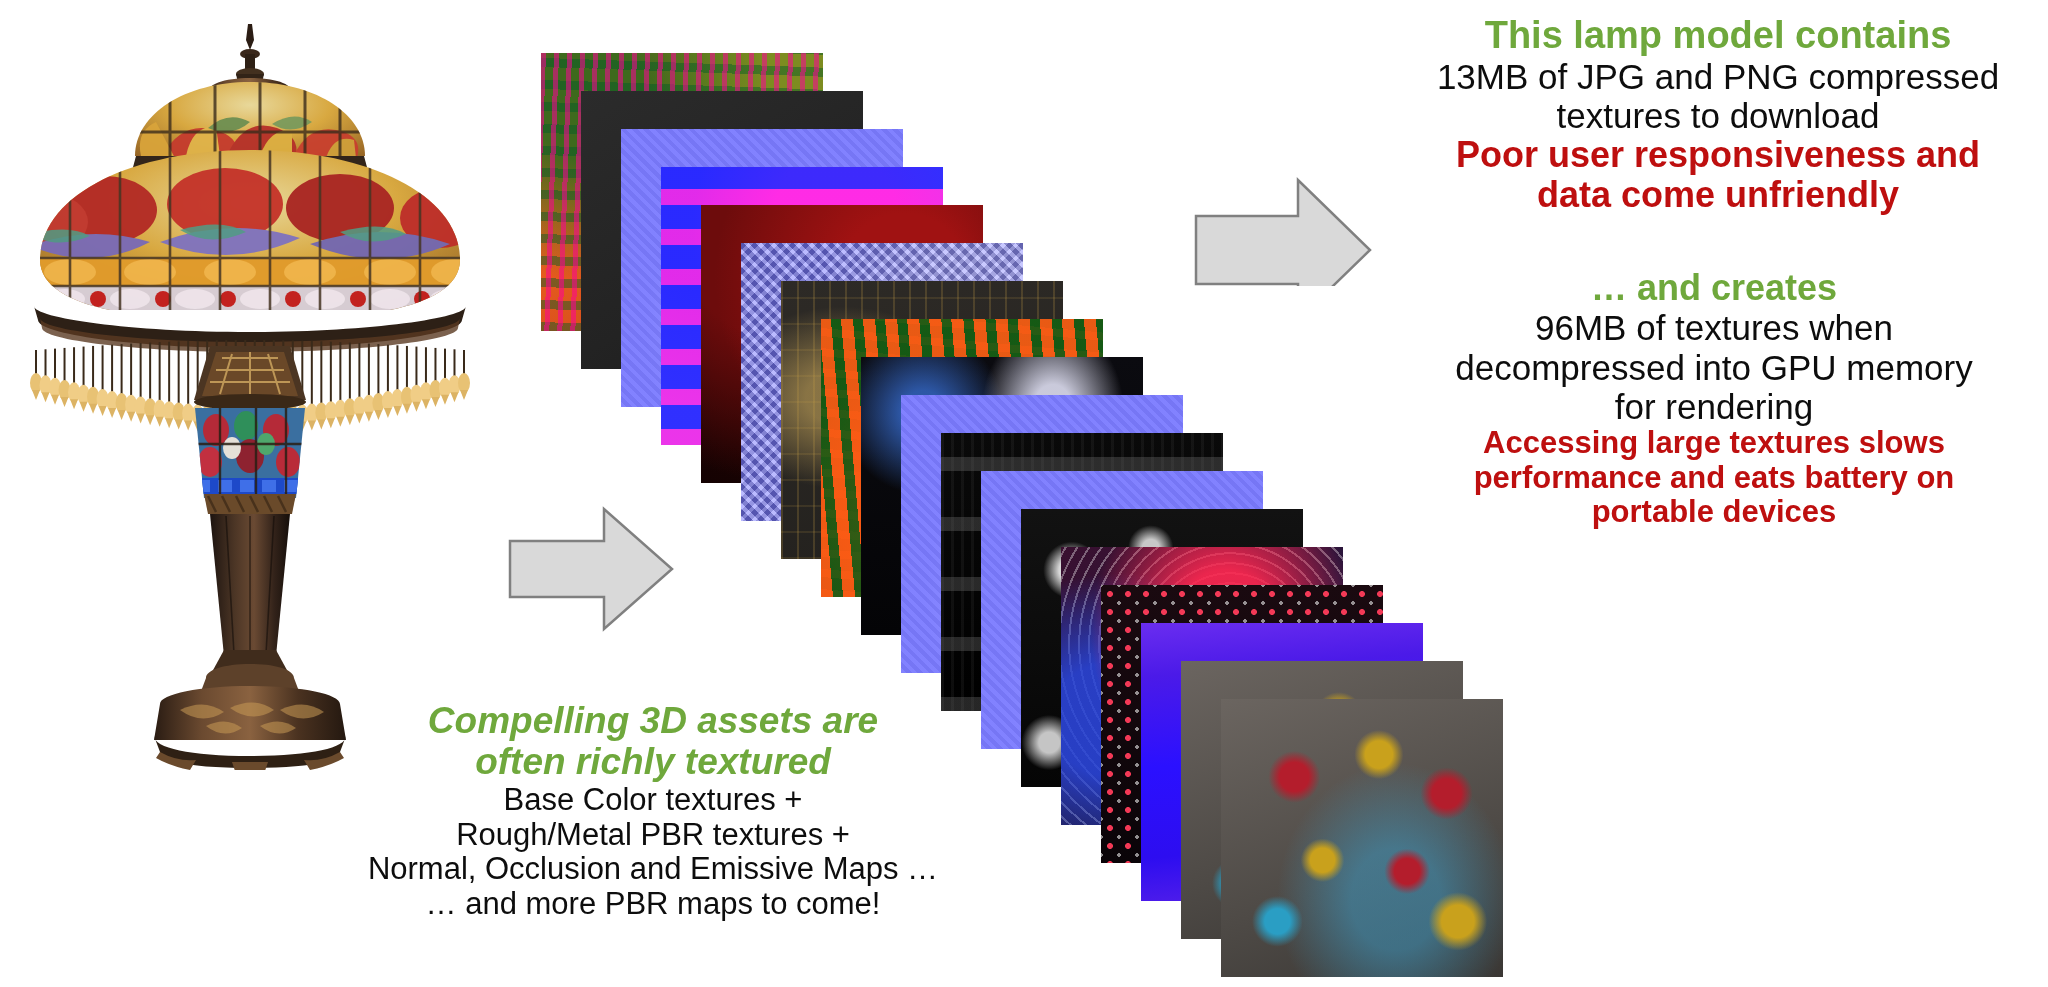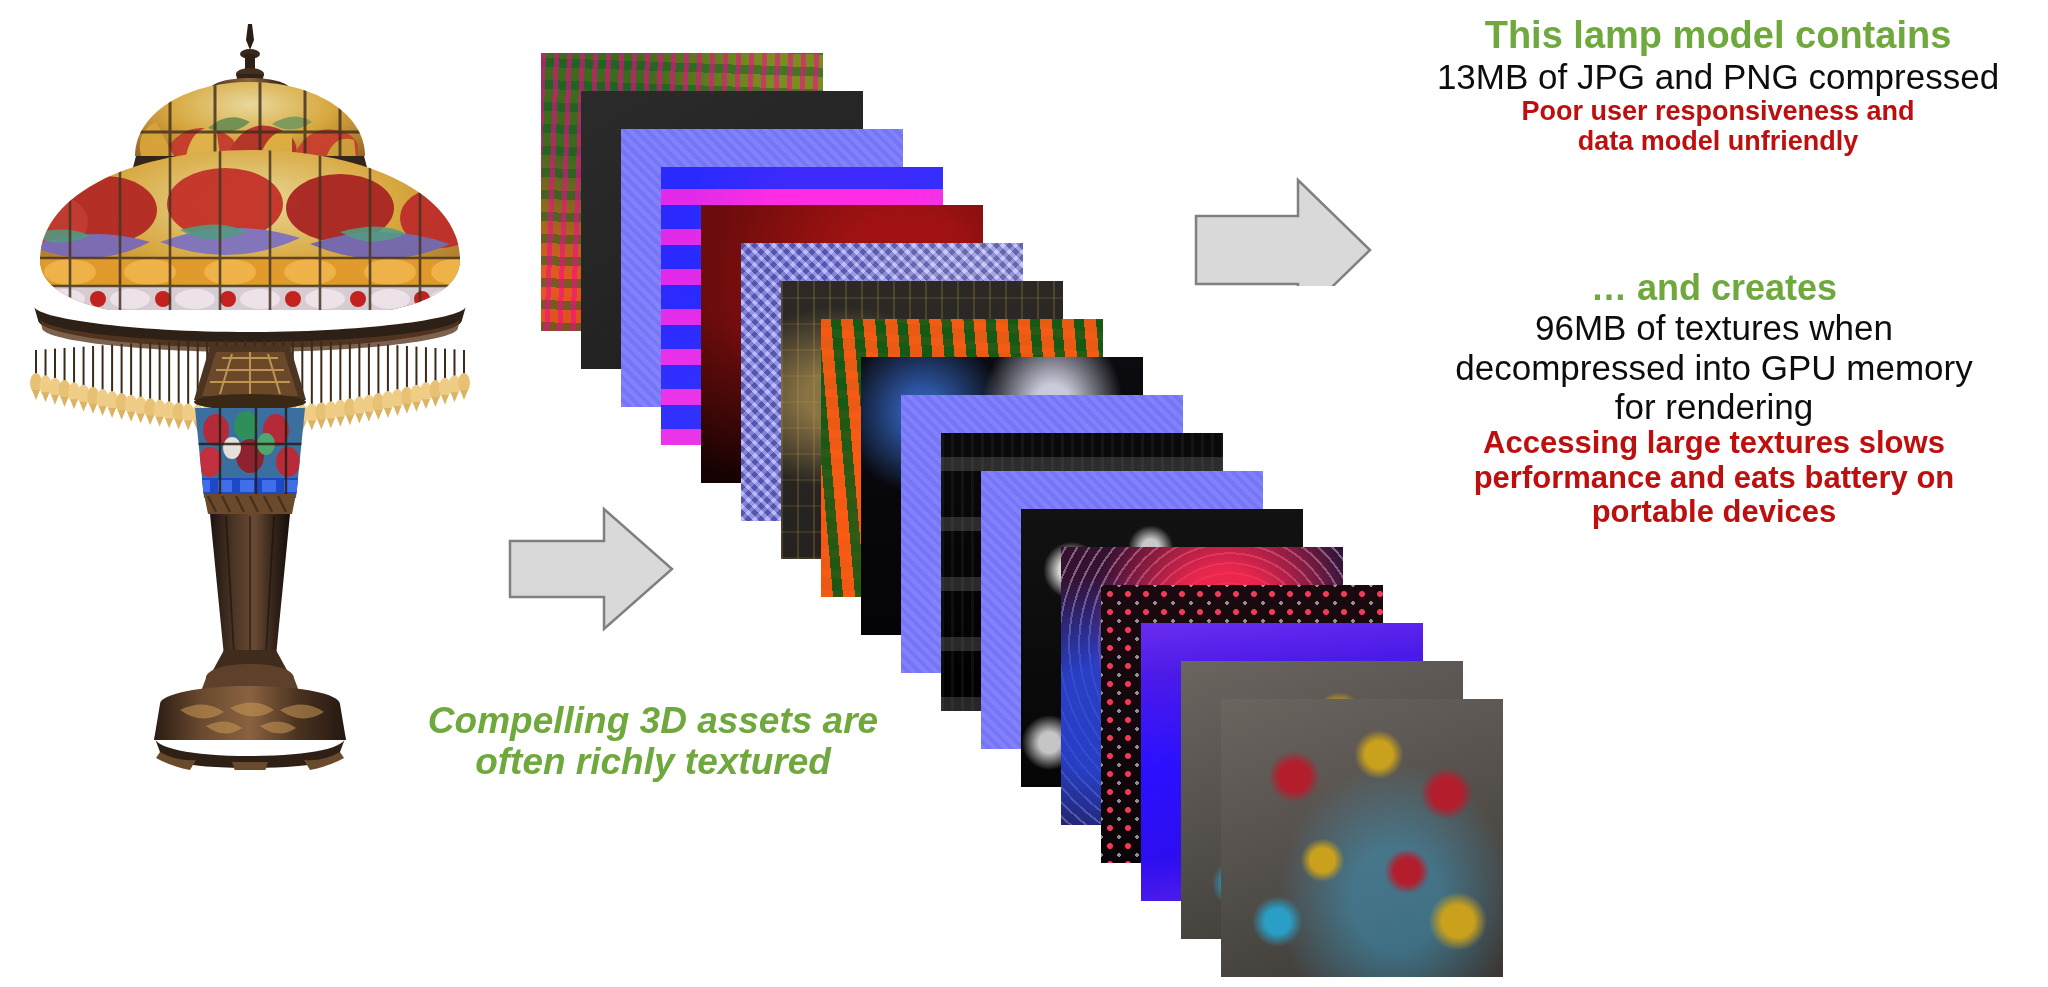--- a/index.html
+++ b/index.html
@@ -30,21 +30,21 @@
 
   
   .textblock{position:absolute;text-align:center;line-height:1.12;}
   .t-green{color:#6FA83C;font-weight:bold;}
   .t-black{color:#0d0d0d;font-weight:normal;}
   .t-red{color:#BE0F0F;font-weight:bold;}
 
   #block-right-top{left:1388px;top:14px;width:660px;}
   #block-right-top .t-green{font-size:38px;}
   #block-right-top .t-black{font-size:35px;}
-  #block-right-top .t-red{font-size:27px;}
+  #block-right-top .t-red{font-size:36px;}
 
   #block-right-bottom{left:1378px;top:268px;width:672px;}
   #block-right-bottom .t-green{font-size:36px;}
   #block-right-bottom .t-black{font-size:35px;}
   #block-right-bottom .t-red{font-size:31px;}
 
   #block-bottom-left{left:300px;top:700px;width:706px;}
   #block-bottom-left .t-green{font-size:37px;font-style:italic;}
   #block-bottom-left .t-black{font-size:31px;}
 
@@ -513,24 +513,25 @@
       <polygon points="2,66 104,66 104,30 176,100 104,170 104,134 2,134" fill="#D9D9D9" stroke="#808080" stroke-width="2.5" stroke-linejoin="miter"></polygon>
     </svg>
   </div>
 
   <div class="textblock" id="block-right-top">
     <div class="t-green">
       <span class="ln">This lamp model contains</span>
     </div>
     <div class="t-black">
       <span class="ln">13MB of JPG and PNG compressed</span>
+      <span class="ln">textures to download</span>
     </div>
     <div class="t-red">
       <span class="ln">Poor user responsiveness and</span>
-      <span class="ln">data model unfriendly</span>
+      <span class="ln">data come unfriendly</span>
     </div>
   </div>
 
   <div class="textblock" id="block-right-bottom">
     <div class="t-green">
       <span class="ln">… and creates</span>
     </div>
     <div class="t-black">
       <span class="ln">96MB of textures when</span>
       <span class="ln">decompressed into GPU memory</span>
@@ -541,15 +542,21 @@
       <span class="ln">performance and eats battery on</span>
       <span class="ln">portable devices</span>
     </div>
   </div>
 
   <div class="textblock" id="block-bottom-left">
     <div class="t-green">
       <span class="ln">Compelling 3D assets are</span>
       <span class="ln">often richly textured</span>
     </div>
+    <div class="t-black">
+      <span class="ln">Base Color textures +</span>
+      <span class="ln">Rough/Metal PBR textures +</span>
+      <span class="ln">Normal, Occlusion and Emissive Maps …</span>
+      <span class="ln">… and more PBR maps to come!</span>
+    </div>
   </div>
 
 </div>
 
 </body></html>

